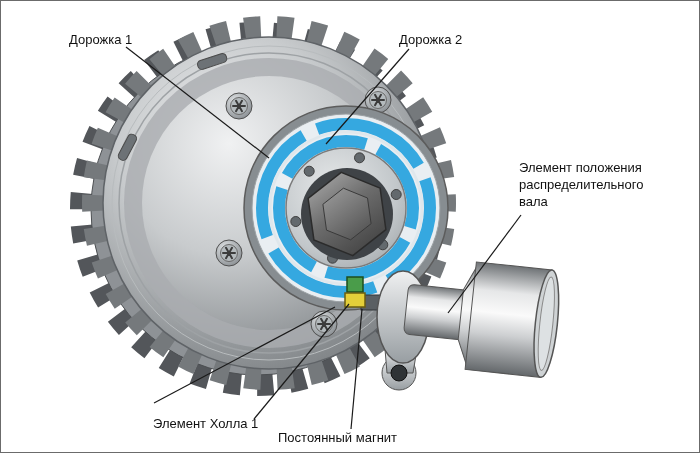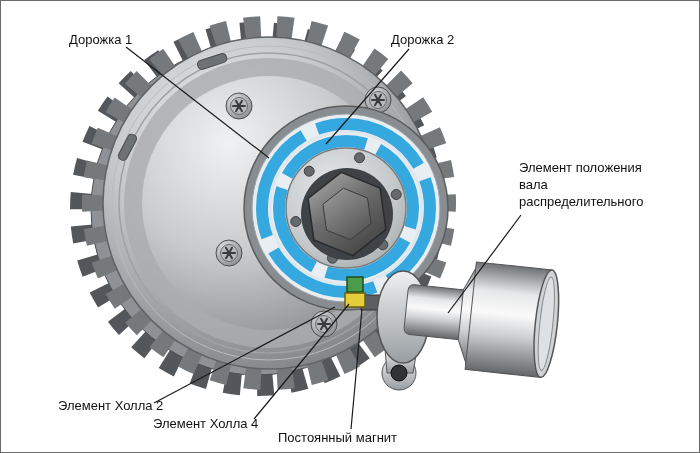--- a/index.html
+++ b/index.html
@@ -148,27 +148,26 @@
     <line x1="408" y1="48" x2="325" y2="143" stroke="#1a1a1a"></line>
     <line x1="520" y1="214" x2="447" y2="312" stroke="#1a1a1a"></line>
     <line x1="153" y1="402" x2="334" y2="306" stroke="#1a1a1a"></line>
     <line x1="253" y1="418" x2="348" y2="303" stroke="#1a1a1a"></line>
     <line x1="350" y1="428" x2="361" y2="308" stroke="#1a1a1a"></line>
   </g>
 </svg>
 
 <div class="label" style="left:68px; top:30px;">Дорожка 1</div>
 
-<div class="label" style="left:390px; top:30px;">Дорожка 2</div>
+<div class="label" style="left:398px; top:30px;">Дорожка 2</div>
 
 <div class="label" style="left:518px; top:158px;">
   <div>Элемент положения</div>
+  <div>распределительного</div>
   <div>вала</div>
-  <div>распределительного</div>
 </div>
 
-<div class="label" style="left:57px; top:396px;">Элемент Холла 2</div>
 
-<div class="label" style="left:152px; top:414px;">Элемент Холла 4</div>
+<div class="label" style="left:152px; top:414px;">Элемент Холла 1</div>
 
 <div class="label" style="left:277px; top:428px;text-align:center;">Постоянный магнит</div>
 
 </div>
 
 </body></html>

